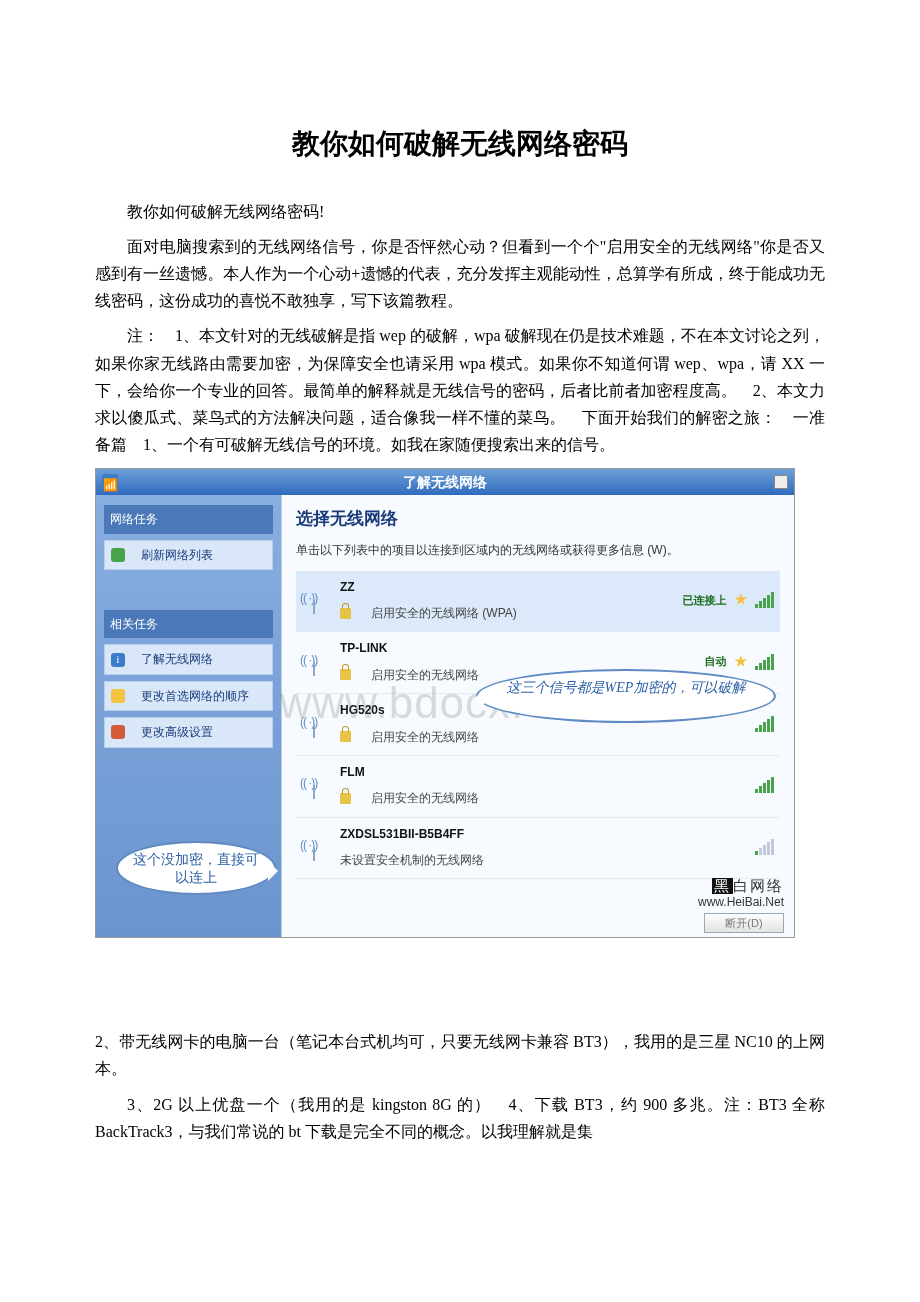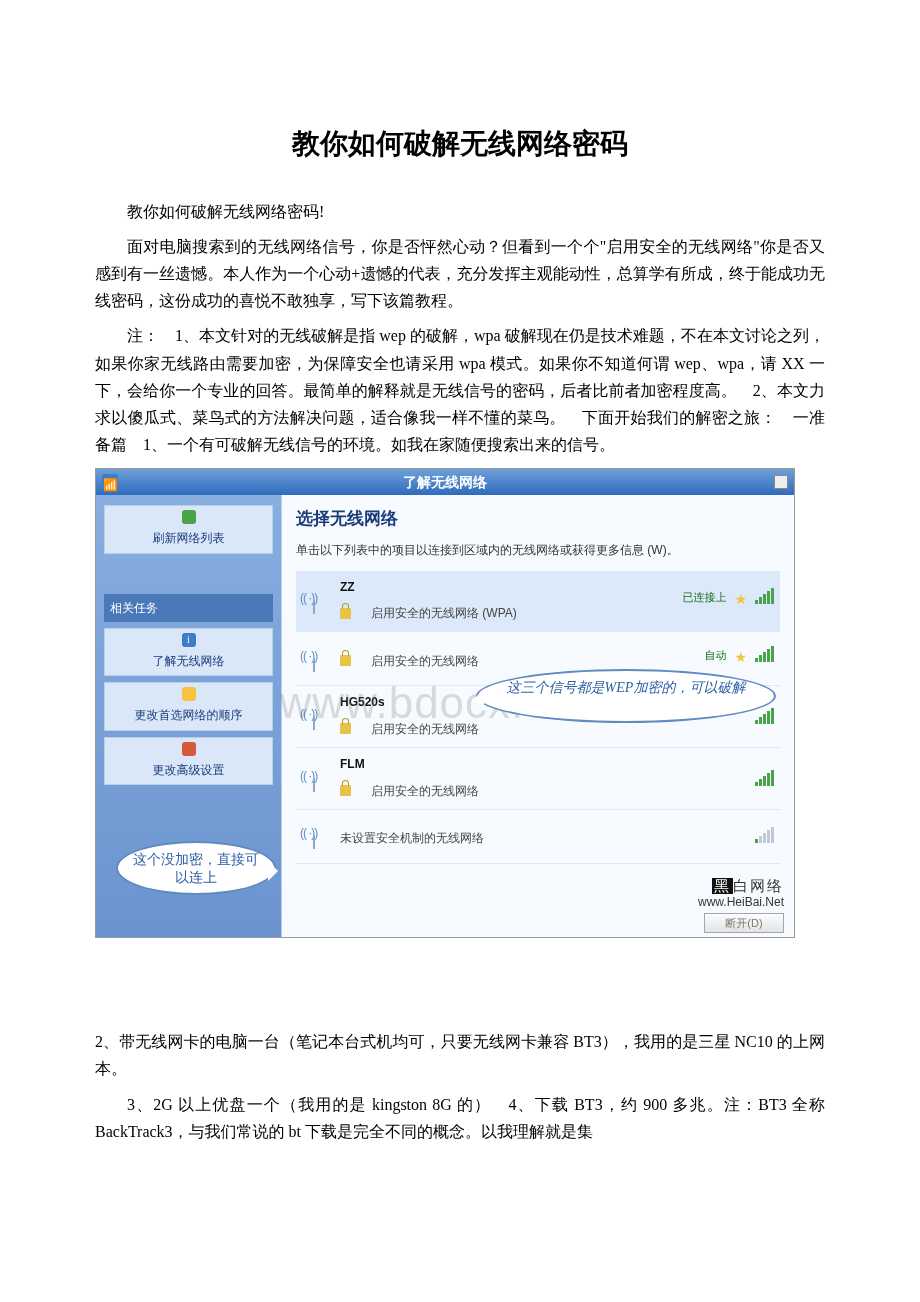--- a/index.html
+++ b/index.html
@@ -71,23 +71,22 @@
     margin-bottom: 6px;
   }
   .sideitem {
     background: #d9e7f8;
     color: #1a3b7a;
     padding: 4px 6px;
     margin-bottom: 6px;
     border: 1px solid #b8cfec;
     display: flex;
     align-items: center;
-    gap: 4px;
+    gap: 16px;
     font-size: 12px;
-    flex-direction: column;
   }
   .sideitem .ico { width:14px; height:14px; background:#3d7cc9; border-radius:3px; display:inline-block; }
   .sideitem .ico.info::after{content:"i"; color:#fff; font-size:10px; display:block; text-align:center; line-height:14px; font-family:Georgia;}
   .sideitem .ico.star{background:#f5c242;}
   .sideitem .ico.tool{background:#d45a3a;}
   .sideitem .ico.refresh{background:#49a34b;}
   .mainpane {
     flex: 1;
     background: #f7fbff;
     padding: 10px 14px 0 14px;
@@ -121,21 +120,21 @@
     content:"(( \00B7 ))"; color:#5f8ac2; font-size:12px; position:absolute; left:-2px; top:2px; letter-spacing:-1px;
   }
   .ant::after {
     content:""; position:absolute; left:11px; top:14px; width:2px; height:14px; background:#8aa8cc;
   }
   .netinfo { flex:1; }
   .ssid { font-size:12px; font-weight:bold; color:#111; font-family:Arial; }
   .sec { font-size:12px; color:#444; margin-top:6px; display:flex; align-items:center; gap:20px;}
   .sec .lock { width:11px; height:11px; background:#e8c34a; border-radius:1px; position:relative; }
   .sec .lock::before{content:""; position:absolute; left:2px; top:-5px; width:5px; height:5px; border:1px solid #b89a2a; border-radius:50% 50% 0 0; border-bottom:none;}
-  .right { display:flex; align-items:flex-start; gap:8px; font-size:11px; color:#1a6b1a; font-weight:normal;}
+  .right { display:flex; align-items:center; gap:8px; font-size:11px; color:#1a6b1a; font-weight:bold;}
   .right .star { color:#f5c242; font-size:14px; }
   .sigbars { display:flex; align-items:flex-end; gap:1px; height:16px; }
   .sigbars span { width:3px; background:#49a34b; }
   .sigbars.weak span { background:#bfcad6; }
   .sigbars.weak span:nth-child(-n+1){ background:#49a34b;}
   .sigbars span:nth-child(1){height:4px;}
   .sigbars span:nth-child(2){height:7px;}
   .sigbars span:nth-child(3){height:10px;}
   .sigbars span:nth-child(4){height:13px;}
   .sigbars span:nth-child(5){height:16px;}
@@ -192,20 +191,21 @@
 <p class="body">注：　1、本文针对的无线破解是指 wep 的破解，wpa 破解现在仍是技术难题，不在本文讨论之列，如果你家无线路由需要加密，为保障安全也请采用 wpa 模式。如果你不知道何谓 wep、wpa，请 XX 一下，会给你一个专业的回答。最简单的解释就是无线信号的密码，后者比前者加密程度高。　2、本文力求以傻瓜式、菜鸟式的方法解决问题，适合像我一样不懂的菜鸟。　下面开始我们的解密之旅：　一准备篇　1、一个有可破解无线信号的环境。如我在家随便搜索出来的信号。</p>
 
 <div class="figure">
   <div class="titlebar">
     <span class="wifi-ico"></span>
     <span>了解无线网络</span>
     <span class="back"></span>
   </div>
   <div class="inner">
     <div class="sidebar">
+      <div class="sidehdr">网络任务</div>
       <div class="sideitem">
         <span class="ico refresh"></span>
         <span>刷新网络列表</span>
       </div>
       <div class="sidehdr" style="margin-top:40px;">相关任务</div>
       <div class="sideitem">
         <span class="ico info"></span>
         <span>了解无线网络</span>
       </div>
       <div class="sideitem">
@@ -240,20 +240,21 @@
               <span></span>
               <span></span>
               <span></span>
             </div>
         </div>
       </div>
 
       <div class="netrow">
         <div class="ant"></div>
         <div class="netinfo">
+          <div class="ssid">TP-LINK</div>
           <div class="sec">
               <span class="lock"></span>
               <span>启用安全的无线网络</span>
             </div>
         </div>
         <div class="right">
           <span>自动</span>
           <span class="star">★</span>
           <div class="sigbars">
               <span></span>
@@ -301,20 +302,21 @@
               <span></span>
               <span></span>
               <span></span>
             </div>
         </div>
       </div>
 
       <div class="netrow">
         <div class="ant"></div>
         <div class="netinfo">
+          <div class="ssid">ZXDSL531BII-B5B4FF</div>
           <div class="sec">
               <span>未设置安全机制的无线网络</span>
             </div>
         </div>
         <div class="right">
           <div class="sigbars weak">
               <span></span>
               <span></span>
               <span></span>
               <span></span>

